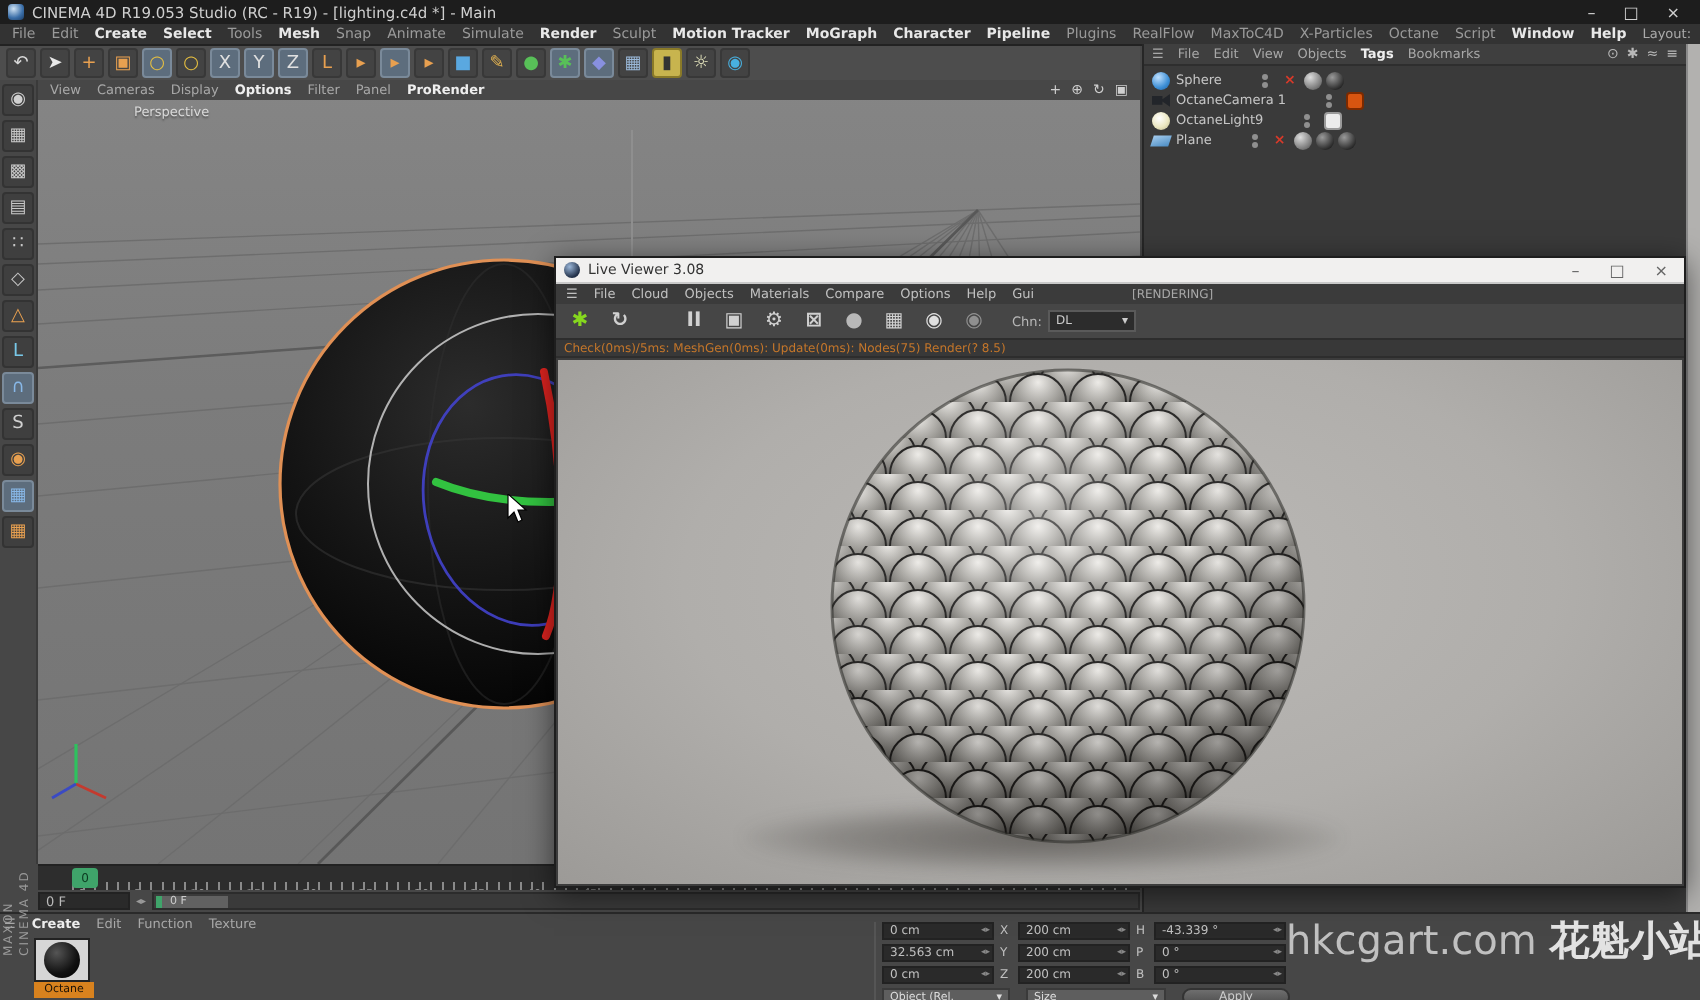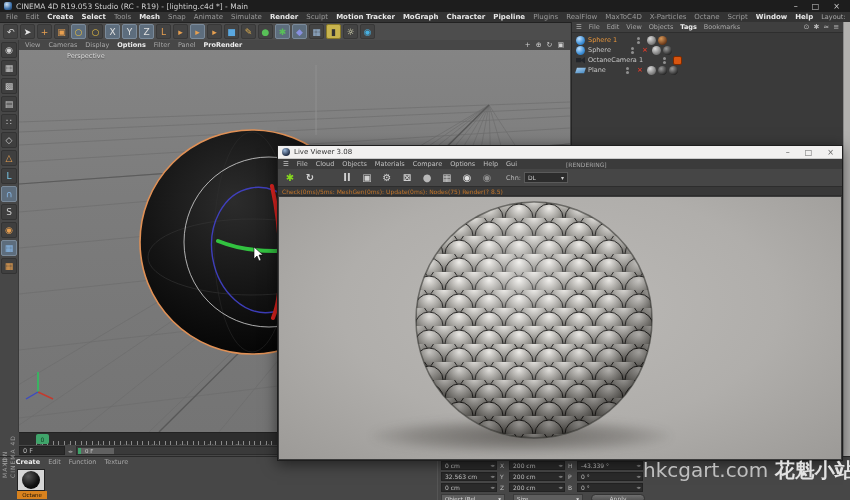--- a/index.html
+++ b/index.html
@@ -102,21 +102,21 @@
   .co-letter { font-size:6px; color:#c0c0c0; width:6px; }
   .co-bottom { display:flex; gap:8px; margin-top:1px; }
   .co-dd { width:64px; height:9px; background:#5e5e5e; border:1px solid #3a3a3a; color:#ddd; font-size:5.5px; display:flex; align-items:center; justify-content:space-between; padding:0 3px; }
   .co-apply { width:54px; height:9px; border-radius:5px; background:linear-gradient(#6e6e6e,#4e4e4e); border:1px solid #333; color:#ccc; font-size:6px; display:flex; align-items:center; justify-content:center; }
 
   .watermark { position:absolute; left:643px; top:457px; z-index:20; font-size:20px; white-space:nowrap; }
   .watermark .wl { color:rgba(205,205,205,.9); }
   .watermark .wc { color:rgba(235,235,235,.95); font-weight:bold; }
 
   
-  .lv { position:absolute; left:277px; top:145px; width:566px; height:316px; background:#3c3c3c; border:1px solid #1e1e1e; box-shadow:0 3px 14px rgba(0,0,0,.55); z-index:10; }
+  .lv { position:absolute; left:277px; top:128px; width:566px; height:316px; background:#3c3c3c; border:1px solid #1e1e1e; box-shadow:0 3px 14px rgba(0,0,0,.55); z-index:10; }
   .lv-titlebar { height:13px; background:#f1f0ef; border-bottom:1px solid #c9c9c9; display:flex; align-items:center; gap:4px; padding:0 4px; }
   .lv-app-icon { width:8px; height:8px; border-radius:50%; background:radial-gradient(circle at 35% 30%,#9ab6d8,#223048 70%); }
   .lv-title { font-size:7px; color:#333; }
   .lv-controls { margin-left:auto; display:flex; gap:15px; color:#666; font-size:8px; padding-right:4px; }
   .lv-menubar { position:relative; height:10px; background:#3b3b3b; display:flex; align-items:center; gap:8px; padding:0 5px; font-size:6.5px; color:#c0c0c0; }
   .lv-rendering { position:absolute; left:288px; font-size:6px; color:#a8a8a8; }
   .lv-toolbar { height:18px; background:#464646; border-bottom:1px solid #2d2d2d; display:flex; align-items:center; gap:6px; padding:0 5px; }
   .lv-icon { width:14px; height:14px; display:flex; align-items:center; justify-content:center; font-size:10px; font-weight:bold; }
   .lv-chn { margin-left:6px; display:flex; align-items:center; gap:3px; }
   .lv-chn-label { font-size:6.5px; color:#b8b8b8; }
@@ -324,47 +324,46 @@
       <span class="om-hicons">
 
       <span>⊙</span>
           <span>✱</span>
           <span>≈</span>
           <span>≡</span>
         </span>
     </div>
     <div class="om-rows">
 
-    <div class="om-row selected sphere">
-        <span class="obj-icon"></span>
-        <span class="om-label">Sphere 1</span>
-        <span class="dots"></span>
-
-        <span class="tags">
-            <span class="tag phong"></span>
-            <span class="tag mat-brown"></span>
-          </span>
-      </div>
         <div class="om-row has-x sphere">
         <span class="obj-icon"></span>
         <span class="om-label">Sphere</span>
         <span class="dots"></span>
         <span class="xmark">×</span>
         <span class="tags">
             <span class="tag phong"></span>
             <span class="tag mat-dark"></span>
           </span>
       </div>
         <div class="om-row camera">
         <span class="obj-icon"></span>
         <span class="om-label">OctaneCamera 1</span>
         <span class="dots"></span>
 
         <span class="tags">
             <span class="tag octane-cam"></span>
+          </span>
+      </div>
+        <div class="om-row light">
+        <span class="obj-icon"></span>
+        <span class="om-label">OctaneLight9</span>
+        <span class="dots"></span>
+
+        <span class="tags">
+            <span class="tag light-tag"></span>
           </span>
       </div>
         <div class="om-row has-x plane">
         <span class="obj-icon"></span>
         <span class="om-label">Plane</span>
         <span class="dots"></span>
         <span class="xmark">×</span>
         <span class="tags">
             <span class="tag phong"></span>
             <span class="tag mat-dark"></span>

